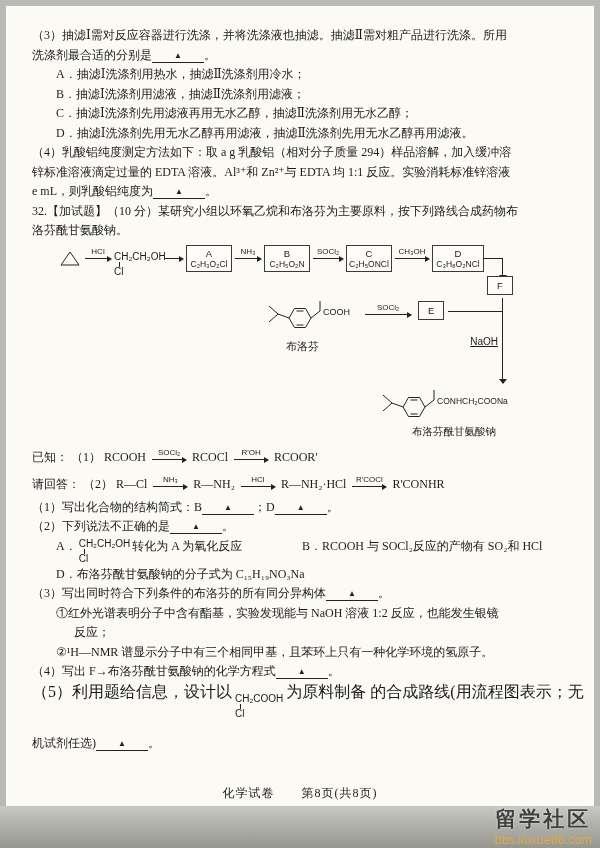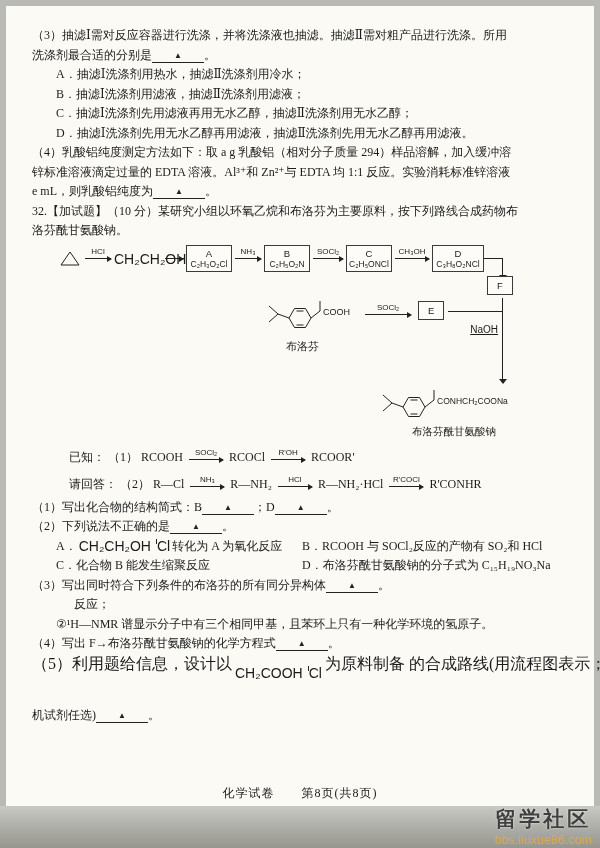--- a/index.html
+++ b/index.html
@@ -33,22 +33,22 @@
     border-left:5px solid #222; border-top:3.5px solid transparent; border-bottom:3.5px solid transparent; }
   .albl { position:absolute; left:-4px; right:-4px; bottom:7px; text-align:center; font-size:8px; line-height:1;
     font-family:"Liberation Sans","DejaVu Sans",sans-serif; }
   
   .cbox { display:inline-block; border:1px solid #3a3a3a; background:#fdfcf8; text-align:center;
     font-size:8.5px; line-height:1.2; padding:2px 2px; font-family:"Liberation Sans","DejaVu Sans",sans-serif; }
   .cletter { display:block; font-size:9.5px; }
   .cformula { display:block; }
   .cbox.small { padding:3px 9px; font-size:10px; }
   
-  .vstruct { display:inline-flex; flex-direction:row; align-items:flex-start;
-    font-size:14px; line-height:1.05; font-family:"Liberation Sans","DejaVu Sans",sans-serif; }
+  .vstruct { display:inline-flex; flex-direction:column; align-items:flex-start;
+    font-size:10px; line-height:1.05; font-family:"Liberation Sans","DejaVu Sans",sans-serif; }
   .vs-bond { display:block; width:1px; height:5px; background:#222; margin-left:5px; }
   
   .scheme { position:relative; height:200px; margin-top:3px; }
   .row1 { position:absolute; left:26px; top:0; display:flex; align-items:flex-start; }
   .row1 .iarrow { margin-top:2px; }
   .row1 .cbox { margin-top:1px; }
   .epoxide { margin-top:5px; }
   .row1 .vstruct { margin-top:8px; width:48px; }
   .ar-hcl{width:26px}.ar-plain{width:18px}.ar-nh3{width:26px}.ar-socl2{width:30px}.ar-ch3oh{width:34px}
   .bA,.bB,.bC{width:46px}.bD{width:52px}
@@ -59,26 +59,26 @@
     border-top:5px solid #222; border-left:4px solid transparent; border-right:4px solid transparent; }
   .fbox { position:absolute; left:455px; top:32px; }
   .ibu-svg { position:absolute; left:232px; top:47px; }
   .ibu-label { position:absolute; left:254px; top:95px; font-size:11px; }
   .ar-socl2b { position:absolute; left:330px; top:58px; width:46px; }
   .ebox { position:absolute; left:386px; top:57px; }
   .conne { left:416px; top:67px; width:54px; border-top:1px solid #222; }
   .connfd { left:470px; top:54px; height:82px; border-left:1px solid #222; }
   .connfd::after { content:""; position:absolute; left:-4.5px; bottom:-4px; width:0; height:0;
     border-top:5px solid #222; border-left:4px solid transparent; border-right:4px solid transparent; }
-  .naoh { position:absolute; left:426px; top:80px; width:40px; text-align:right; font-size:10px;
+  .naoh { position:absolute; left:426px; top:92px; width:40px; text-align:right; font-size:10px;
     font-family:"Liberation Sans","DejaVu Sans",sans-serif;text-decoration:underline; }
   .prod-svg { position:absolute; left:346px; top:136px; }
   .prod-label { position:absolute; left:380px; top:181px; font-size:10.5px;font-family:Liberation Mono, monospace; }
   
-  .known-line { font-size:12px; line-height:27px; white-space:nowrap;margin-left:37px; }
+  .known-line { font-size:12px; line-height:27px; white-space:nowrap; }
   .known-line .iarrow { width:34px; }
   
   .optrow { display:flex; padding-left:24px; align-items:flex-start; font-size:12px; line-height:19.5px; }
   .o-left { width:246px; display:flex; align-items:flex-start; }
   .o-left .vstruct { margin:2px 2px 0 2px; }
   .cond { padding-left:24px; }
   .cond2 { padding-left:42px; }
   .q5line { display:flex; white-space:nowrap; }
   .q5line .vstruct { margin:12px 3px; }
   .ring-svg { margin:0 2px; }
@@ -233,27 +233,27 @@
       <span class="vstruct">
         <span>CH₂CH₂OH</span>
         <span class="vs-bond"></span>
         <span>Cl</span>
       </span>
       <span>转化为 A 为氧化反应</span>
     </div>
     <div>B．RCOOH 与 SOCl₂反应的产物有 SO₂和 HCl</div>
   </div>
   <div class="optrow">
-    <div class="o-left">C．化合物 B 能发生缩聚反应</div>
     <div>D．布洛芬酰甘氨酸钠的分子式为 C₁₅H₁₉NO₃Na</div>
   </div>
 
   <div class="line">
     <span>（3）写出同时符合下列条件的布洛芬的所有同分异构体</span><span class="blank">▲</span><span>。</span>
   </div>
+  <div class="line cond">①红外光谱表明分子中含有酯基，实验发现能与 NaOH 溶液 1:2 反应，也能发生银镜</div>
   <div class="line cond2">反应；</div>
   <div class="line cond">②¹H—NMR 谱显示分子中有三个相同甲基，且苯环上只有一种化学环境的氢原子。</div>
 
   <div class="line">
     <span>（4）写出 F→布洛芬酰甘氨酸钠的化学方程式</span><span class="blank">▲</span><span>。</span>
   </div>
 
   <div class="q5line">
     <span>（5）利用题给信息，设计以</span>
     <span class="vstruct">

